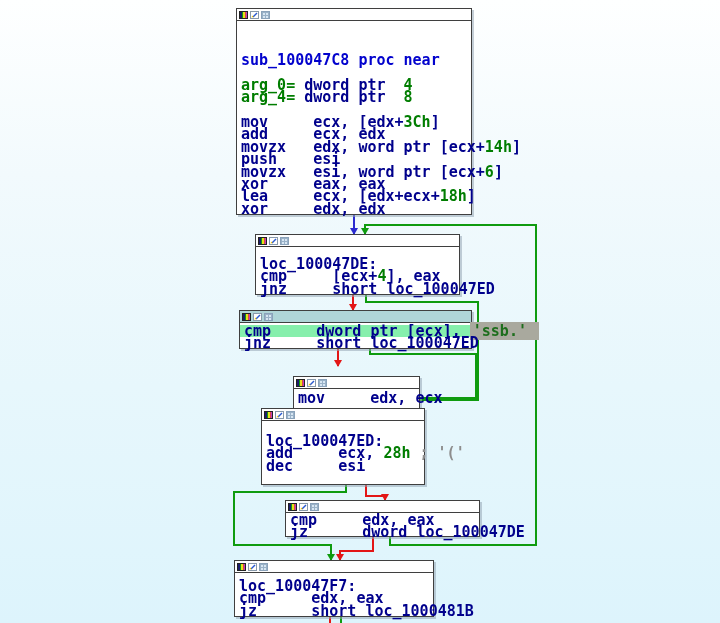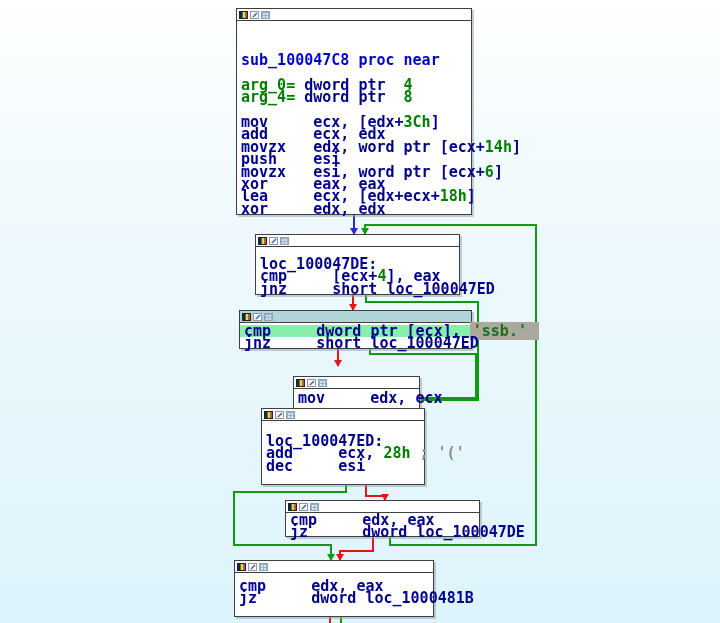--- a/index.html
+++ b/index.html
@@ -181,18 +181,19 @@
           <span class="ic ic-palette"></span>
           <span class="ic ic-brush">
             <svg width="7" height="6" viewBox="0 0 7 6">
               <path d="M2 5 L6 1" stroke="#2b5bd0" stroke-width="1.4" fill="none"></path>
               <path d="M0.5 5.5 L2.6 5 L1.2 3.6 Z" fill="#f2c400"></path>
             </svg>
           </span>
           <span class="ic ic-grid"></span>
         </div>
         <div class="code" style="padding-top: 7px;">
+          <div class="ln"><span class="tk-navy">loc_100047F7:</span></div>
           <div class="ln"><span class="tk-navy">cmp     edx, eax</span></div>
-          <div class="ln"><span class="tk-navy">jz      dword loc_1000481B</span></div>
+          <div class="ln"><span class="tk-navy">jz      short loc_1000481B</span></div>
         </div>
       </div>
     </div>
 </div>
 
 </body></html>

